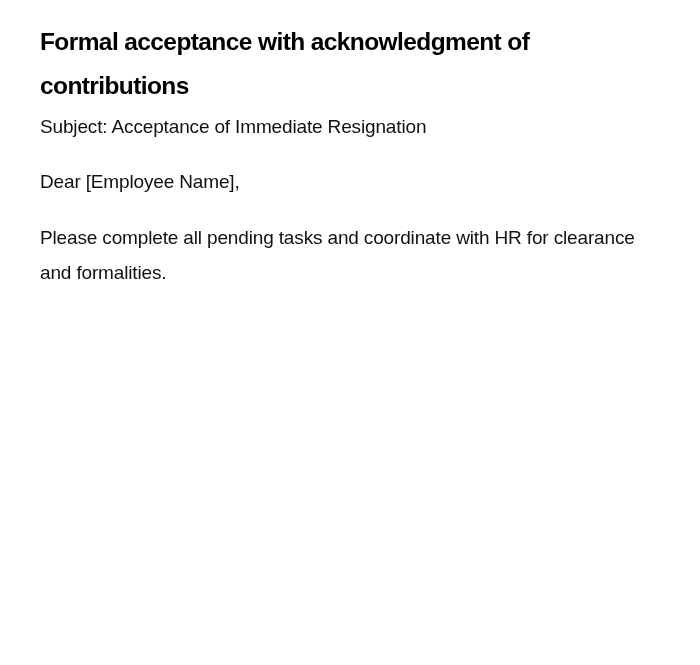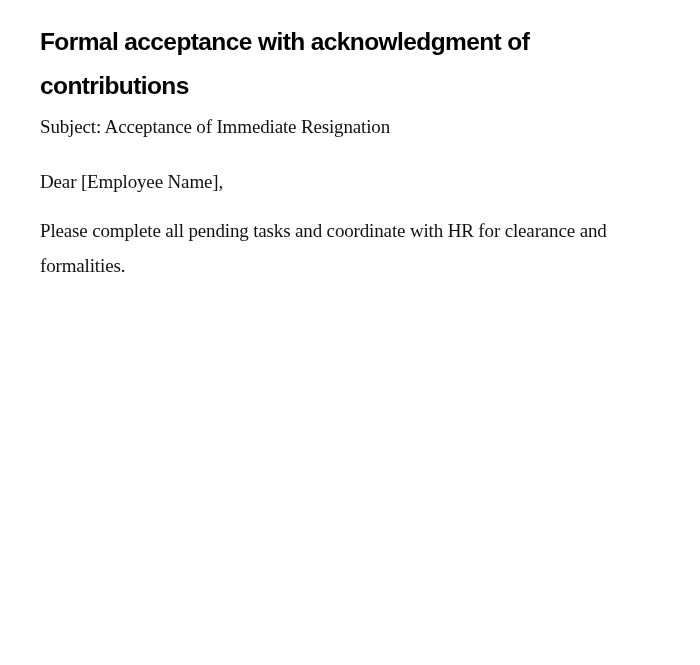--- a/index.html
+++ b/index.html
@@ -23,29 +23,29 @@
     .title {
       font-family: "Liberation Sans", sans-serif;
       font-weight: bold;
       font-size: 24.5px;
       line-height: 44px;
       letter-spacing: -0.6px;
       margin: 0 0 0 0;
       color: #000;
     }
     .para {
-      font-family: Liberation Serif, serif;
+      font-family: Liberation Sans, sans-serif;
       font-size: 19px;
       line-height: 35.3px;
       margin: 0;
       color: #111;
       letter-spacing: -0.15px;
     }
     .subject { margin-top: 1px; margin-bottom: 20px; }
-    .greeting { margin-bottom: 13px; }
+    .greeting { margin-bottom: 20px; }
     .body1 { margin-bottom: 20px; }
     .body2 { margin-bottom: 20px; }
     .body3 { margin-bottom: 20px; }
     .closing { margin-bottom: 20px; }
   </style>
 </head>
 <body>
 
 <div class="page">
   <h1 class="title">Formal acceptance with acknowledgment of contributions</h1>

